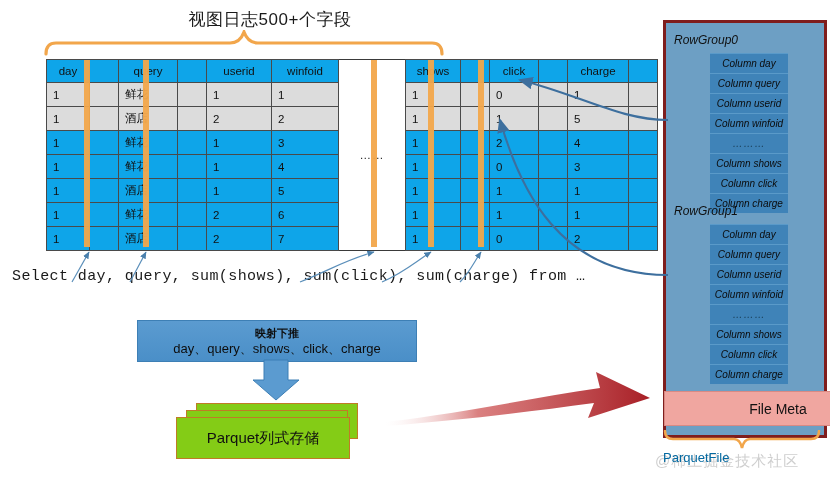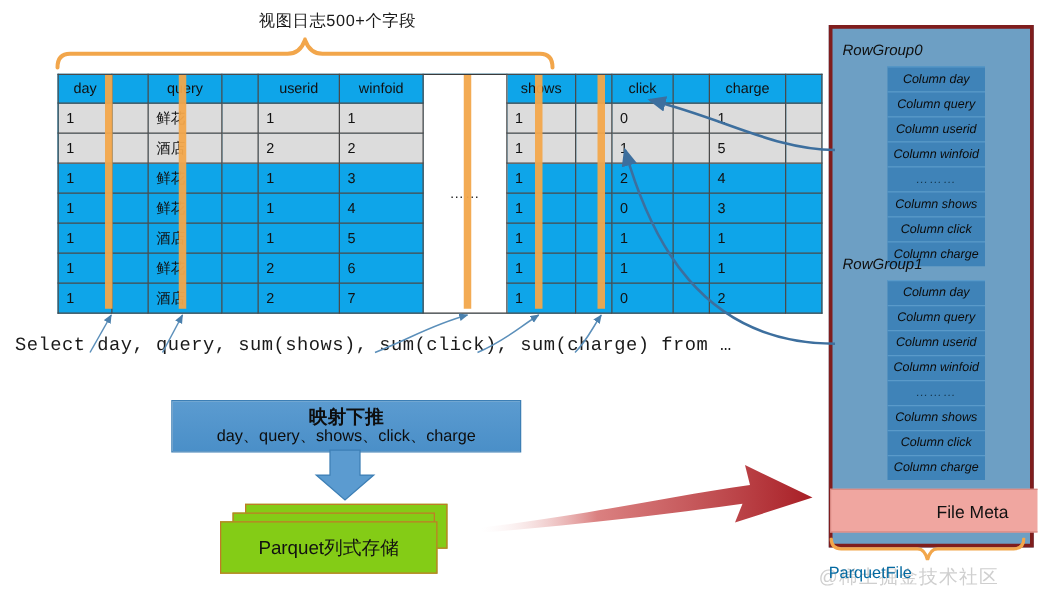--- a/index.html
+++ b/index.html
@@ -2,21 +2,21 @@
 <html><head>
 <meta charset="utf-8">
 <style>
   html,body{margin:0;padding:0;background:#ffffff;}
   body{width:830px;height:484px;position:relative;overflow:hidden;
        font-family:"Liberation Sans","DejaVu Sans",sans-serif;color:#000;}
 
   .abs{position:absolute;}
 
   
-  #title{left:170px;top:8px;width:200px;text-align:center;font-size:13px;
+  #title{left:170px;top:8px;width:200px;text-align:center;font-size:17px;
          color:#1a1a1a;letter-spacing:.5px;}
 
   
   #top-brace{left:44px;top:30px;width:400px;height:26px;}
 
   
   #log-table{left:46px;top:59px;border-collapse:collapse;
              border:1.5px solid #3a3a3a;background:#0ea5e9;}
   #log-table td{border:1px solid #4a4a4a;font-size:11.5px;height:23px;
                 padding:0 6px;color:#111;vertical-align:middle;}
@@ -39,21 +39,21 @@
 
   
   #sql{left:12px;top:268px;font-family:"Liberation Mono","DejaVu Sans Mono",monospace;
        font-size:15px;color:#1a1a1a;letter-spacing:.4px;white-space:nowrap;}
 
   
   #push-box{left:137px;top:320px;width:278px;height:40px;
             background:linear-gradient(180deg,#5b9bd0 0%,#4a8fc8 100%);
             border:1px solid #3d7fb5;text-align:center;color:#0d0d0d;
             display:flex;flex-direction:column;justify-content:center;}
-  #push-title{font-size:15px;font-weight:bold;line-height:15px;}
+  #push-title{font-size:11px;font-weight:bold;line-height:15px;}
   #push-cols{font-size:13px;line-height:16px;}
 
   
   .pq{position:absolute;background:#84cc16;border:1px solid #c07b26;}
   #pq3{left:196px;top:403px;width:160px;height:34px;}
   #pq2{left:186px;top:410px;width:160px;height:34px;}
   #pq1{left:176px;top:417px;width:172px;height:40px;
        display:flex;align-items:center;justify-content:center;
        font-size:15px;color:#111;}
 

